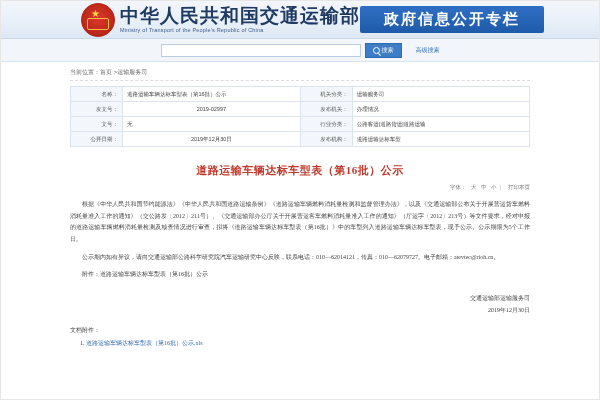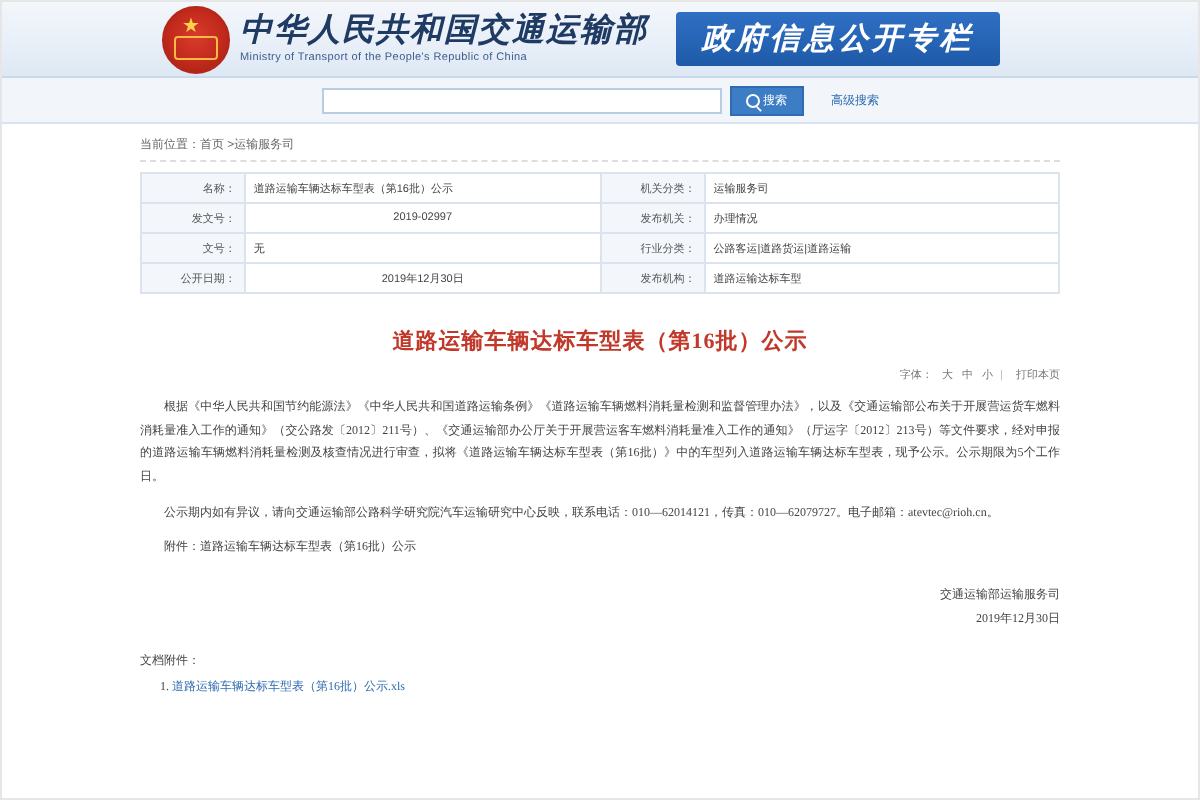--- a/index.html
+++ b/index.html
@@ -28,27 +28,27 @@
     border:1px solid #b5271a;
   }
   .emblem .star{
     position:absolute;left:11px;top:7px;color:#ffd24a;font-size:10px;line-height:10px;
   }
   .emblem .gear{
     position:absolute;left:7px;top:16px;width:20px;height:10px;
     border:1px solid #ffd24a;border-radius:2px;opacity:.85;
   }
   .ministry{line-height:1.25;flex:none;}
-  .ministry .cn{font-size:16px;font-weight:bold;color:#1f3a63;letter-spacing:1px;font-style:italic;}
+  .ministry .cn{font-size:19px;font-weight:bold;color:#1f3a63;letter-spacing:1px;}
   .ministry .en{font-size:5.5px;color:#3c5c8c;letter-spacing:.2px;}
   .banner{
-    margin-left:14px;flex:none;
+    flex:none;
     background:linear-gradient(180deg,#2f6fc4 0%,#1e5aa8 100%);
     color:#fff;font-size:15px;font-weight:bold;letter-spacing:2px;
-    padding:4px 13px;border-radius:2px;font-style:italic;
+    padding:4px 24px;border-radius:2px;
   }
 
   
   .searchbar{
     height:22px;background:#f2f6fb;border-bottom:1px solid #d7e3f0;
     display:flex;align-items:center;justify-content:center;
   }
   .search-input{
     width:200px;height:13px;border:1px solid #b9cde2;background:#fff;
     font-size:6px;color:#999;padding:0 4px;box-sizing:border-box;outline:none;

